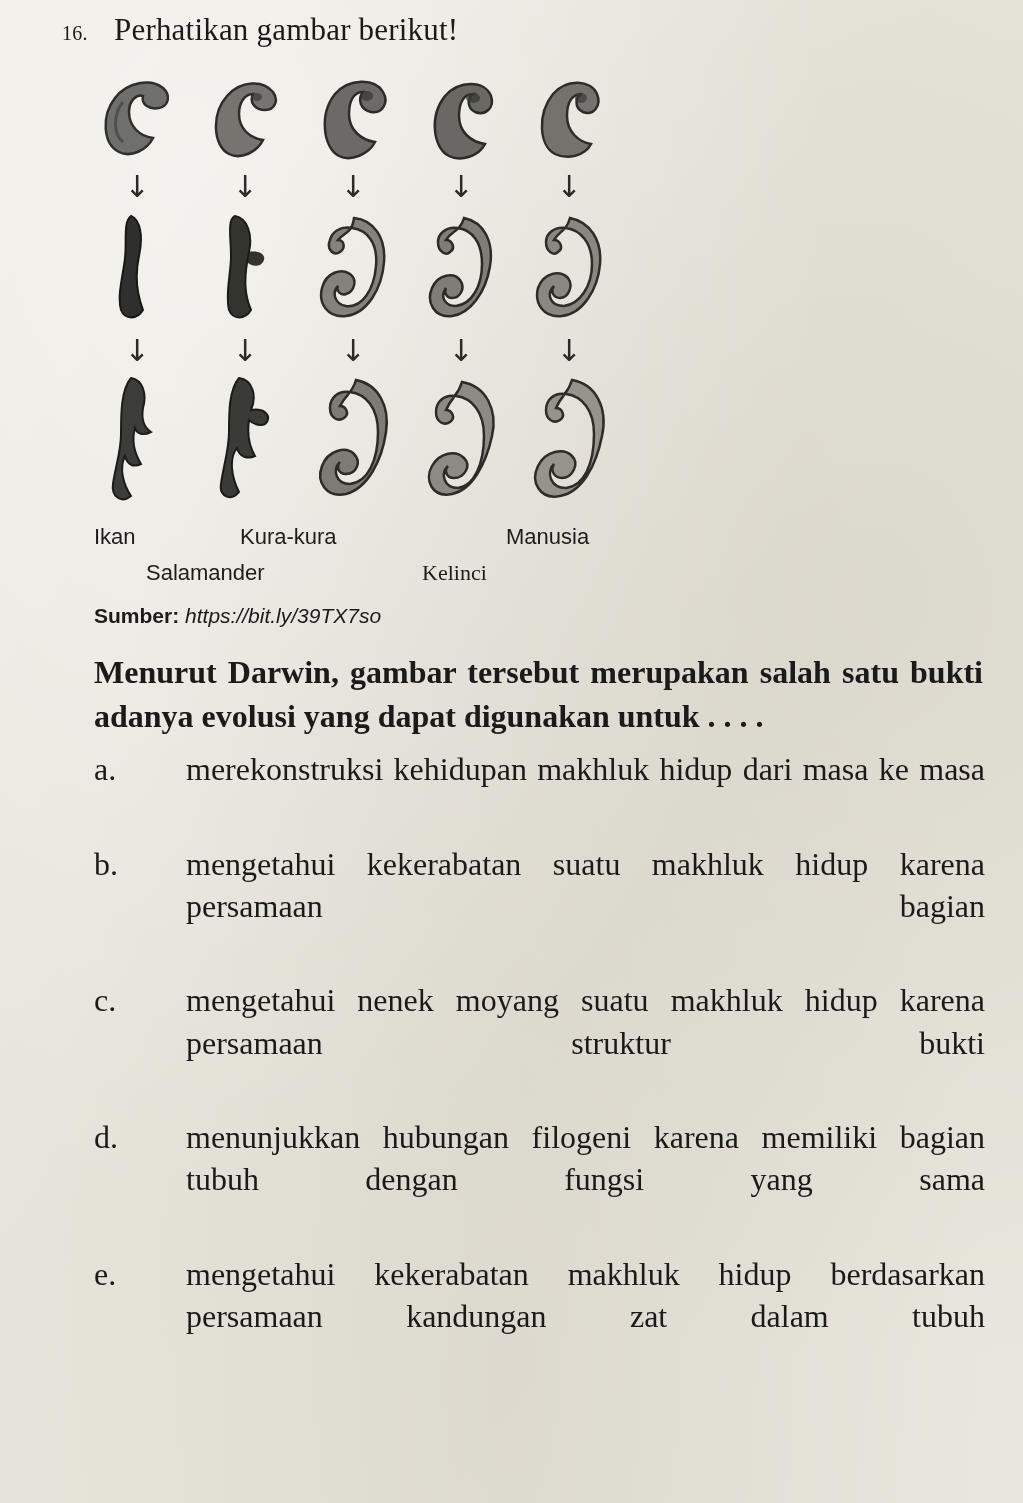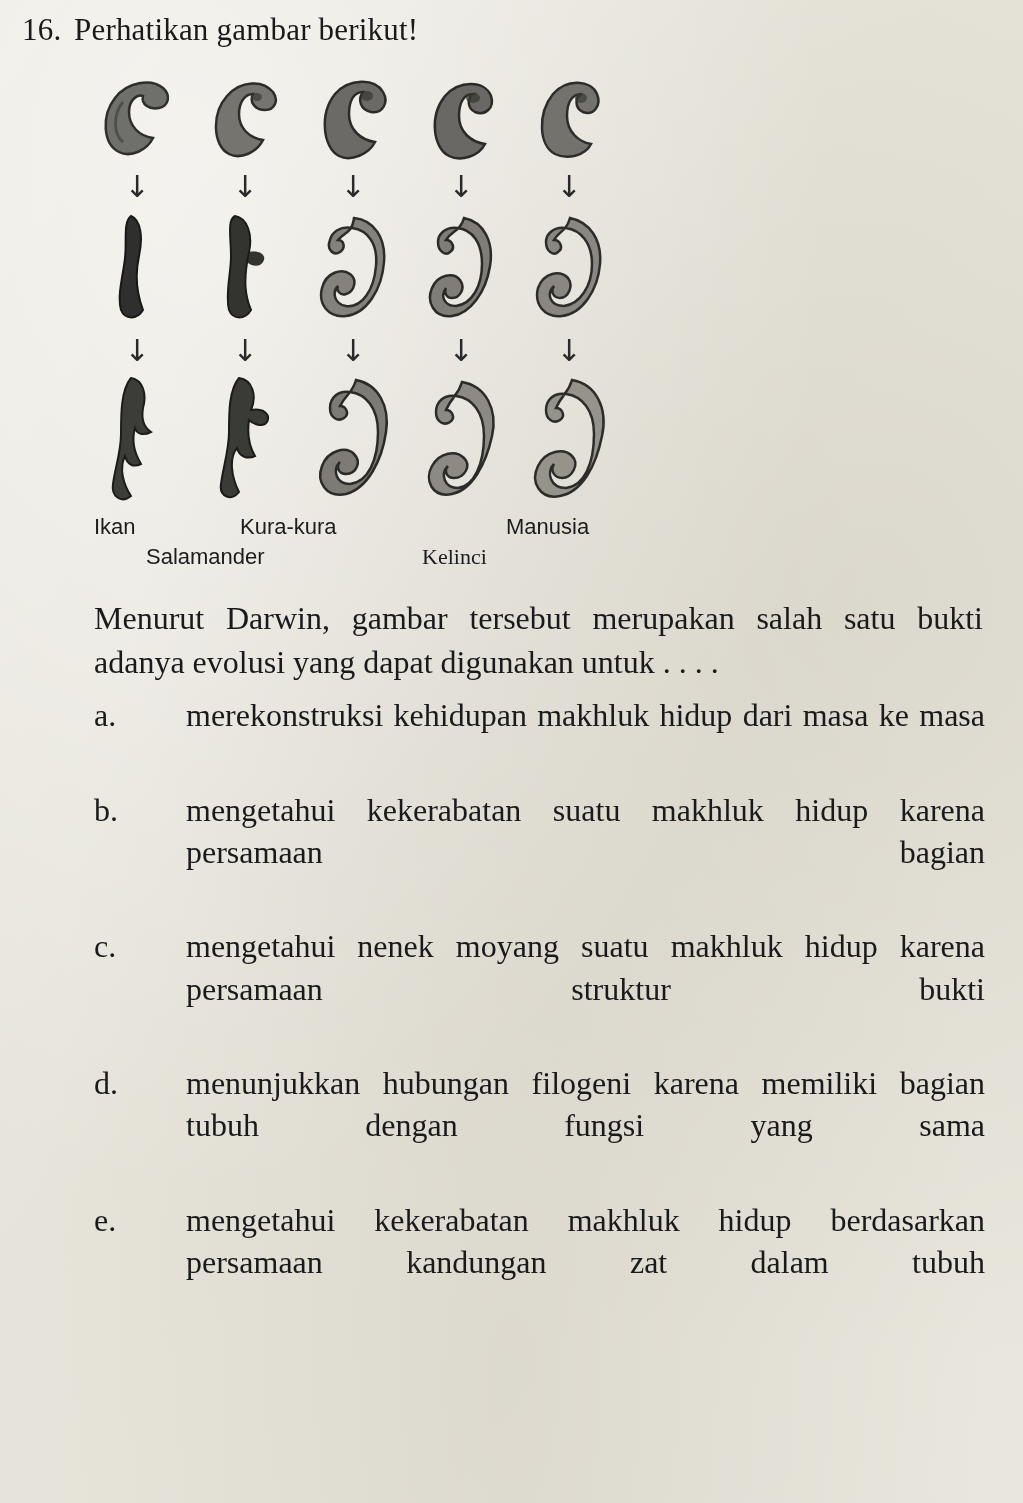--- a/index.html
+++ b/index.html
@@ -36,21 +36,22 @@
   
   .question-line {
     display: flex;
     align-items: baseline;
     font-size: 31px;
     letter-spacing: .2px;
   }
   .q-num {
     width: 52px;
     flex: 0 0 52px;
-    font-size: 31px;
+    font-size: 20px;
+    margin-left: 40px;
   }
   .q-text { font-size: 31px; }
 
   
   .figure {
     margin-left: 72px;
     margin-top: 6px;
     width: 570px;
     position: relative;
   }
@@ -91,22 +92,22 @@
   .embryo svg { display: block; }
 
   
   .labels-top, .labels-bottom {
     font-family: "Liberation Sans", sans-serif;
     font-size: 22px;
     color: #1c1c1c;
     position: relative;
     height: 30px;
   }
-  .labels-top { margin-top: 2px; }
-  .labels-bottom { margin-bottom: 2px;}
+  .labels-top { margin-top: 12px; }
+  .labels-bottom { margin-top: 6px; margin-bottom: 2px;}
   .lbl { position: absolute; white-space: nowrap; }
 
   
   .source {
     margin-left: 72px;
     margin-top: 14px;
     font-family: "Liberation Sans", sans-serif;
     font-size: 21px;
   }
   .source .src-label { font-weight: bold; }
@@ -114,20 +115,21 @@
 
   
   .stem {
     margin-left: 72px;
     margin-right: 10px;
     margin-top: 22px;
     font-size: 32px;
     line-height: 1.38;
     text-align: justify;
     text-justify: inter-word;
+    font-weight: bold;
   }
 
   
   .options {
     margin-left: 72px;
     margin-right: 8px;
     margin-top: 8px;
   }
   .option {
     display: flex;
@@ -326,20 +328,24 @@
       <span class="lbl" style="left:0px;">Ikan</span>
       <span class="lbl" style="left:146px;">Kura-kura</span>
       <span class="lbl" style="left:412px;">Manusia</span>
     </div>
     <div class="labels-bottom">
       <span class="lbl" style="left:52px;">Salamander</span>
       <span class="lbl" style="left:328px;font-family:Liberation Serif, serif;">Kelinci</span>
     </div>
   </div>
 
+  <div class="source">
+    <span class="src-label">Sumber:</span>
+    <span class="src-url">https://bit.ly/39TX7so</span>
+  </div>
 
   <div class="stem">Menurut Darwin, gambar tersebut merupakan salah satu bukti adanya evolusi yang dapat digunakan untuk . . . .</div>
 
   <div class="options">
 
     <div class="option">
       <span class="opt-key">a.</span>
       <span class="opt-text">merekonstruksi kehidupan makhluk hidup dari masa ke masa</span>
     </div>
 

